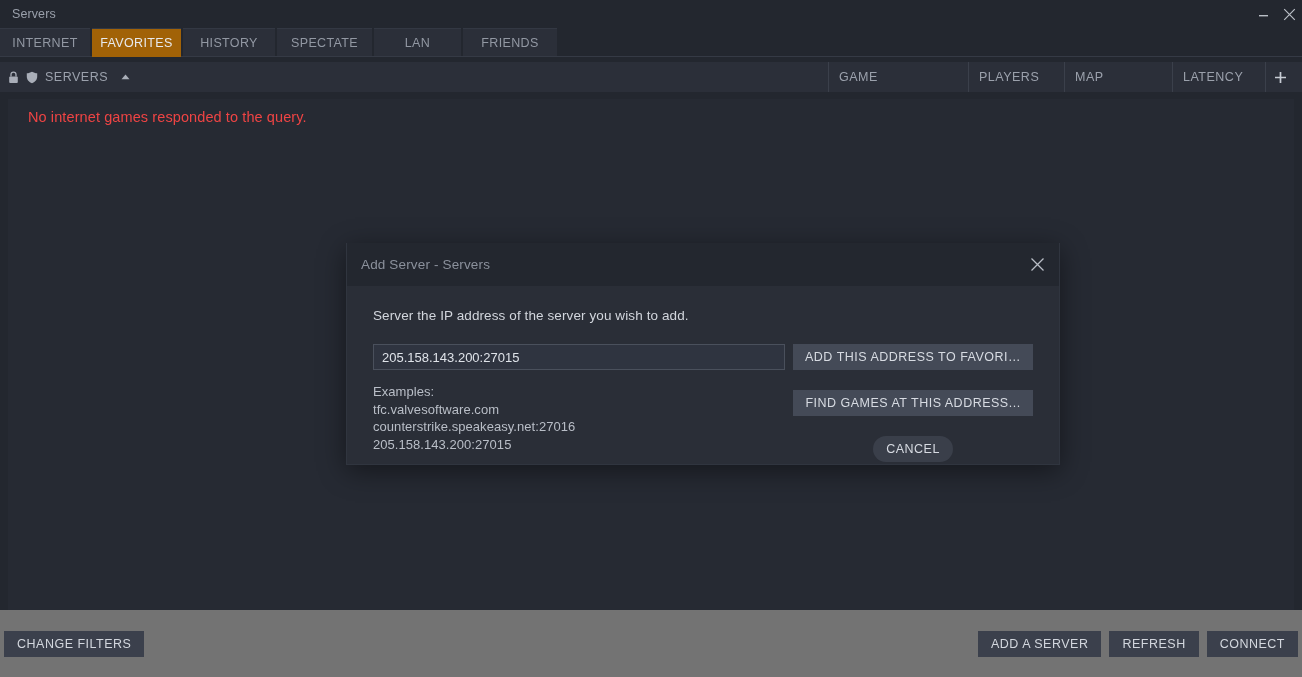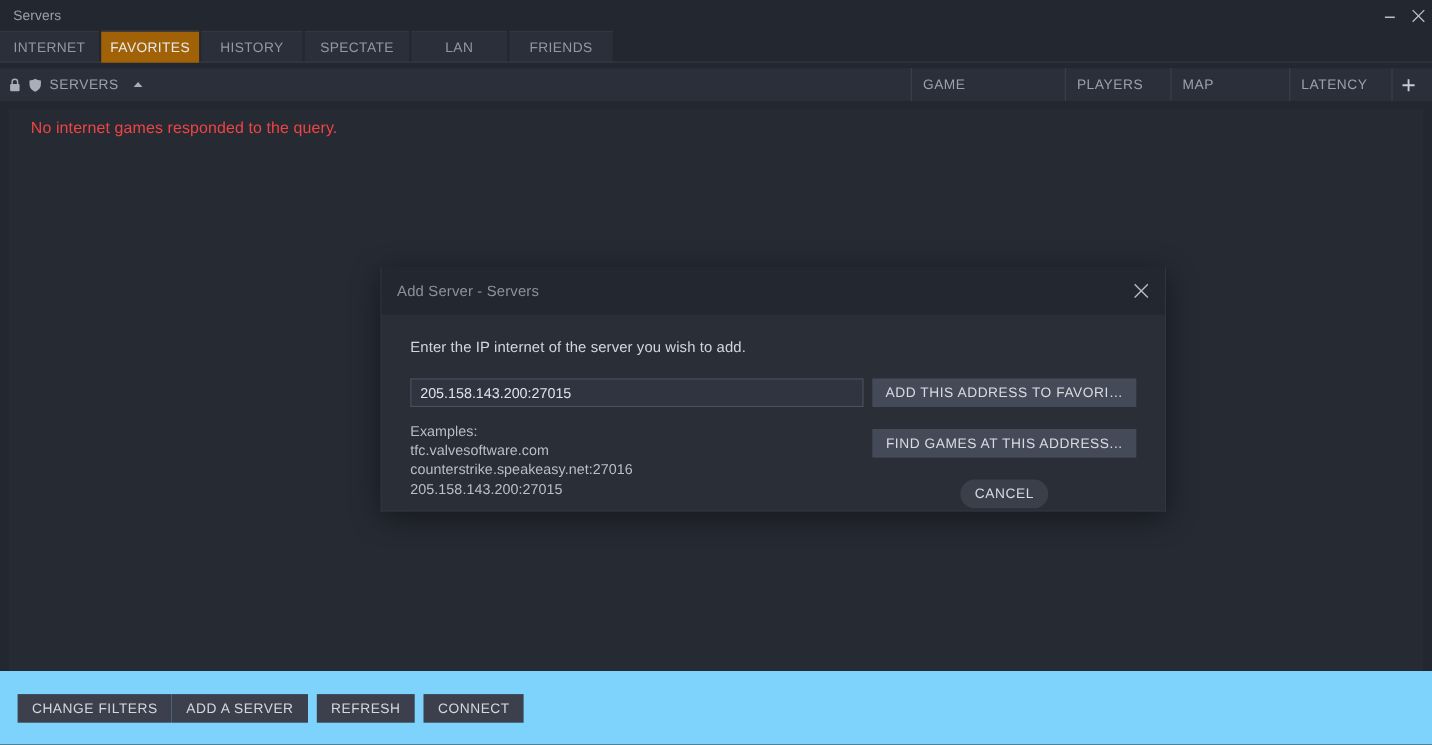--- a/index.html
+++ b/index.html
@@ -129,24 +129,25 @@
     color: #ef4444;
     padding: 10px 0 0 20px;
     letter-spacing: .1px;
   }
 
   
   .footer {
     position: absolute;
     left: 0; right: 0; bottom: 0;
     height: 67px;
-    background: #7dd3fc;
-    display: flex;
-    align-items: center;
-    padding: 0 16px;
+    background: #737373;
+    display: flex;
+    align-items: center;
+    justify-content: space-between;
+    padding: 0 4px;
   }
   .footer-left, .footer-right { display: flex; align-items: center; gap: 8px; }
 
   .btn {
     background: #3b404c;
     border: none;
     color: #d3d7de;
     font-family: "Liberation Sans", sans-serif;
     font-size: 12.5px;
     letter-spacing: .5px;
@@ -357,21 +358,21 @@
     <div class="dialog-title">
       <span class="dtitle">Add Server - Servers</span>
       <div class="dialog-close">
         <svg width="15" height="15" viewBox="0 0 15 15" aria-hidden="true">
             <path d="M1.5 1.5 L13.5 13.5 M13.5 1.5 L1.5 13.5" stroke="currentColor" stroke-width="1.25" fill="none"></path>
           </svg>
       </div>
     </div>
 
     <div class="dialog-body">
-      <div class="prompt">Enter the IP internet of the server you wish to add.</div>
+      <div class="prompt">Server the IP address of the server you wish to add.</div>
 
       <div class="form-row">
         <div class="left-col">
           <input class="ipinput" type="text" value="205.158.143.200:27015" style="">
           <div class="examples">
             <div>Examples:</div>
             <div>tfc.valvesoftware.com</div>
             <div>counterstrike.speakeasy.net:27016</div>
             <div>205.158.143.200:27015</div>
           </div>

